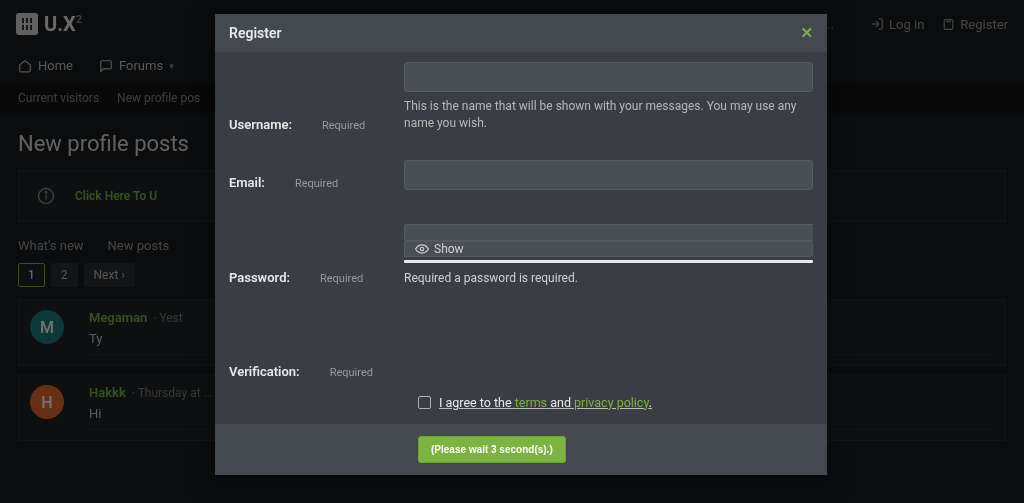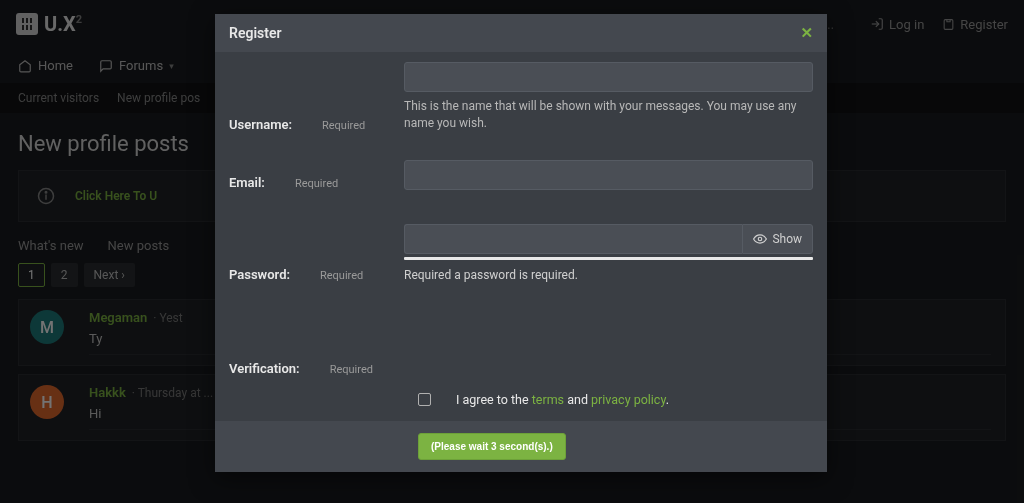--- a/index.html
+++ b/index.html
@@ -119,37 +119,37 @@
   .form-label { color: #e8e8e8; font-size: 13px; font-weight: 600; }
   .form-sub { color: #9a9a9a; font-size: 11px; margin-top: 2px; margin-left: 30px; }
   .form-field-col { flex: 1; }
   .text-input {
     width: 100%; background: #4a4e55; border: 1px solid #565b63;
     border-radius: 3px; height: 30px; color: #e8e8e8; padding: 0 8px;
     font-size: 13px; outline: none;
   }
   .help-text { color: #b8b8b8; font-size: 12px; margin-top: 6px; line-height: 1.4; }
 
-  .pw-wrap { display: flex; }
+  .pw-wrap { display: flex; flex-direction: column; }
   .pw-input {
     flex: 1; background: #4a4e55; border: 1px solid #565b63; border-right: none;
     border-radius: 3px 0 0 3px; height: 30px; color: #e8e8e8; padding: 0 8px;
     font-size: 13px; outline: none;
   }
   .pw-show {
     display: flex; align-items: center; gap: 5px;
     background: #4a4e55; border: 1px solid #565b63; border-radius: 0 3px 3px 0;
     padding: 0 10px; font-size: 12px; color: #d0d0d0; cursor: pointer;
   }
   .pw-meter { height: 3px; background: #e8e8e8; margin-top: 3px; border-radius: 1px; }
   .pw-error { color: #d0d0d0; font-size: 12px; margin-top: 8px; }
 
   .verify-area { min-height: 64px; }
 
-  .agree-row { display: flex; align-items: center; gap: 25px; padding: 10px 14px 14px 203px; font-size: 12.5px; }
+  .agree-row { display: flex; align-items: center; gap: 8px; padding: 10px 14px 14px 203px; font-size: 12.5px; text-decoration: underline; }
   .agree-check {
     width: 13px; height: 13px; border: 1.5px solid #b0b0b0; border-radius: 2px;
     background: transparent; cursor: pointer;
   }
   .agree-text { color: #e8e8e8; }
   .agree-link { color: #7cb342; cursor: pointer; }
 
   .modal-footer {
     background: #44484f; padding: 12px 14px; display: flex;
   }

